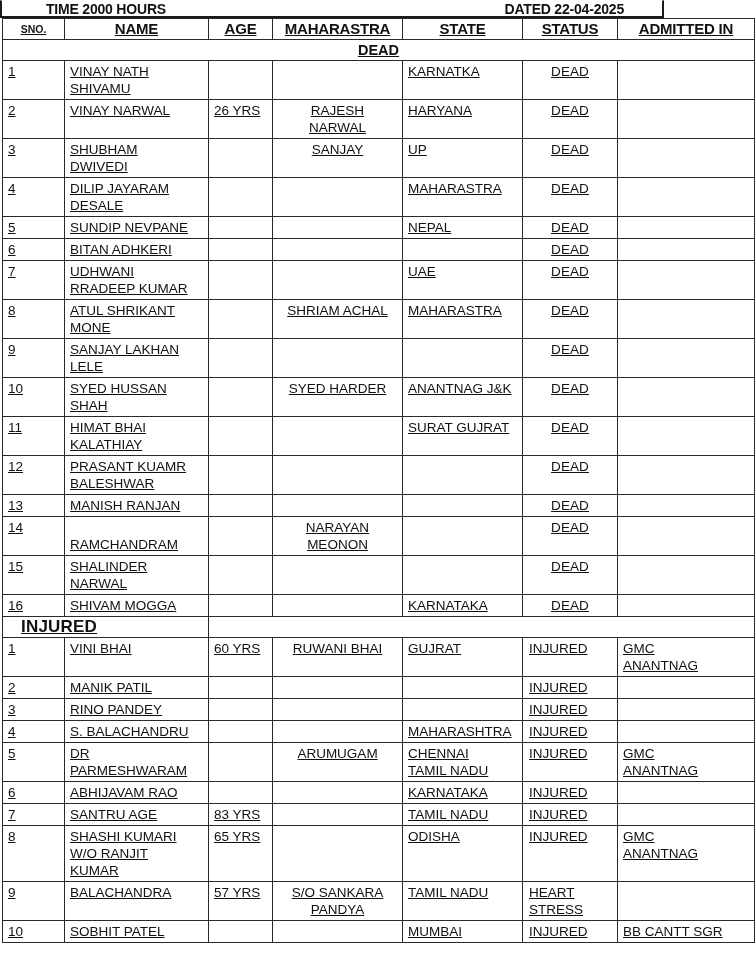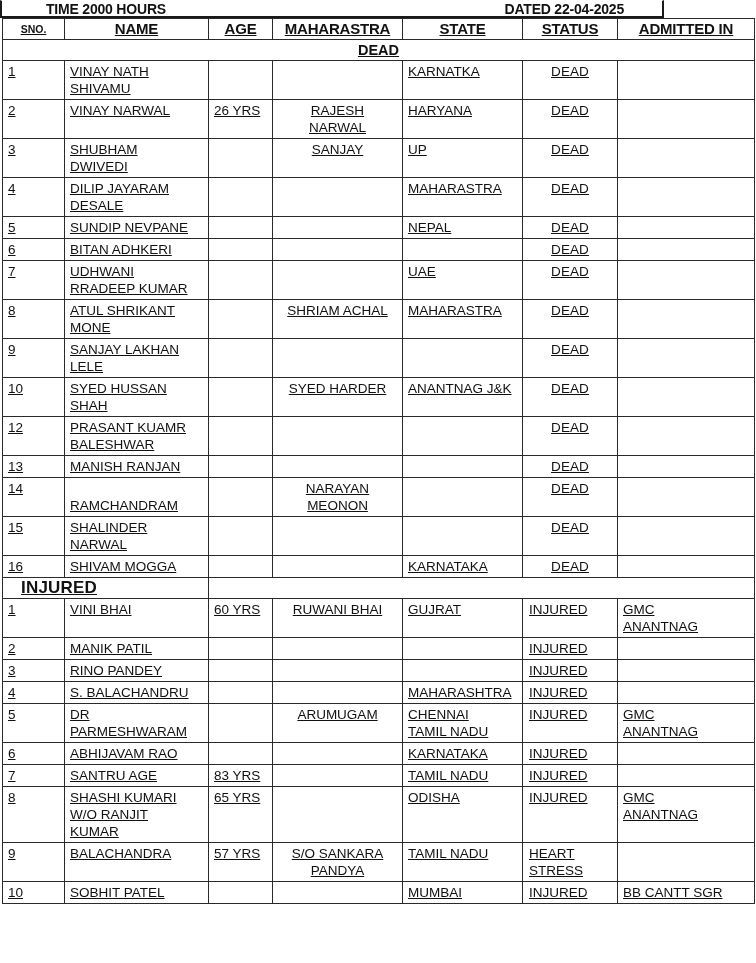--- a/index.html
+++ b/index.html
@@ -401,20 +401,44 @@
           </td>
           <td class="stat">
             <span class="nl">DEAD</span>
           </td>
           <td class="adm">
             <span class="spacer-line"></span>
           </td>
         </tr>
         <tr>
           <td class="sno">
+            <span class="nl">11</span>
+          </td>
+          <td class="name">
+            <span class="nl">HIMAT BHAI</span>
+            <span class="nl">KALATHIAY</span>
+          </td>
+          <td class="age">
+            <span class="spacer-line"></span>
+          </td>
+          <td class="par">
+            <span class="spacer-line"></span>
+          </td>
+          <td class="state">
+            <span class="nl">SURAT GUJRAT</span>
+          </td>
+          <td class="stat">
+            <span class="nl">DEAD</span>
+          </td>
+          <td class="adm">
+            <span class="spacer-line"></span>
+          </td>
+        </tr>
+        <tr>
+          <td class="sno">
             <span class="nl">12</span>
           </td>
           <td class="name">
             <span class="nl">PRASANT KUAMR</span>
             <span class="nl">BALESHWAR</span>
           </td>
           <td class="age">
             <span class="spacer-line"></span>
           </td>
           <td class="par">

